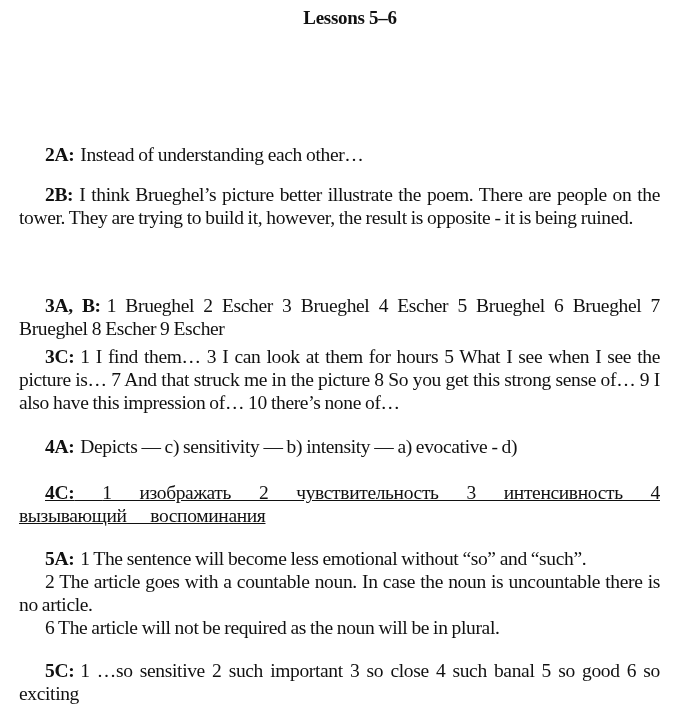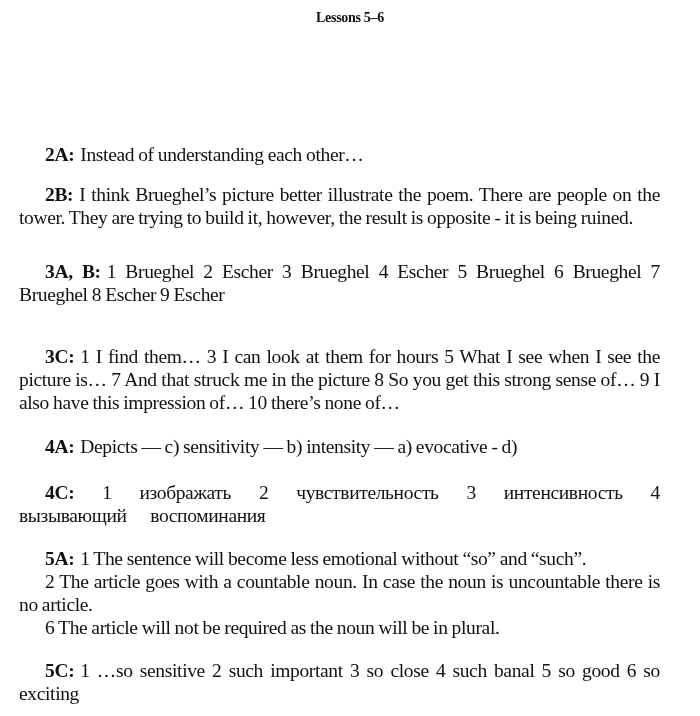--- a/index.html
+++ b/index.html
@@ -5,21 +5,21 @@
   html, body { margin: 0; padding: 0; background: #ffffff; }
   body {
     width: 700px; height: 716px; overflow: hidden; position: relative;
     font-family: "Liberation Serif", "DejaVu Serif", serif;
     color: #111111;
     font-size: 19.5px;
     line-height: 23px;
   }
   .title {
     position: absolute; top: 6px; left: 0; width: 700px;
-    text-align: center; font-weight: bold; font-size: 14px;
+    text-align: center; font-weight: bold; font-size: 19px;
     letter-spacing: -0.3px;
   }
   .block { position: absolute; left: 19px; width: 641px; }
   .p { text-indent: 26px; text-align: justify; margin: 0; }
   .lbl { font-weight: bold; }
   .sp { display: inline-block; width: 6px; }
   .cond { letter-spacing: -0.35px; word-spacing: -0.5px; }
 </style>
 </head>
 <body>
@@ -30,34 +30,34 @@
 </div>
 
 <div class="block" style="top:143px;">
   <p class="p cond"><span class="lbl">2A:</span><span class="sp"></span><span>Instead of understanding each other…</span></p>
 </div>
 
 <div class="block" style="top:183px;">
   <p class="p cond"><span class="lbl">2B:</span><span class="sp"></span><span>I think Brueghel’s picture better illustrate the poem. There are people on the tower. They are trying to build it, however, the result is opposite - it is being ruined.</span></p>
 </div>
 
-<div class="block" style="top:260px;">
+<div class="block" style="top:294px;">
   <p class="p cond"><span class="lbl">3A, B:</span><span class="sp"></span><span>1 Brueghel 2 Escher 3 Brueghel 4 Escher 5 Brueghel 6 Brueghel 7 Brueghel 8 Escher 9 Escher</span></p>
 </div>
 
 <div class="block" style="top:345px;">
   <p class="p cond"><span class="lbl">3C:</span><span class="sp"></span><span>1 I find them… 3 I can look at them for hours 5 What I see when I see the picture is… 7 And that struck me in the picture 8 So you get this strong sense of… 9 I also have this impression of… 10 there’s none of…</span></p>
 </div>
 
 <div class="block" style="top:435px;">
   <p class="p cond"><span class="lbl">4A:</span><span class="sp"></span><span>Depicts — c) sensitivity — b) intensity — a) evocative - d)</span></p>
 </div>
 
 <div class="block" style="top:481px;">
-  <p class="p cond" style="word-spacing:19px;"><span class="lbl" style="word-spacing:0;">4C:</span> <span>1 изображать 2 чувствительность 3 интенсивность 4 вызывающий воспоминания</span></p>
+  <p class="p cond" style="word-spacing:19px;text-decoration:underline;"><span class="lbl" style="word-spacing:0;">4C:</span> <span>1 изображать 2 чувствительность 3 интенсивность 4 вызывающий воспоминания</span></p>
 </div>
 
 <div class="block" style="top:547px;">
   <p class="p cond"><span class="lbl">5A:</span><span class="sp"></span><span>1 The sentence will become less emotional without “so” and “such”.</span></p>
   <p class="p cond">2 The article goes with a countable noun. In case the noun is uncountable there is no article.</p>
   <p class="p cond">6 The article will not be required as the noun will be in plural.</p>
 </div>
 
 <div class="block" style="top:659px;">
   <p class="p cond"><span class="lbl">5C:</span><span class="sp"></span><span>1 …so sensitive 2 such important 3 so close 4 such banal 5 so good 6 so exciting</span></p>

